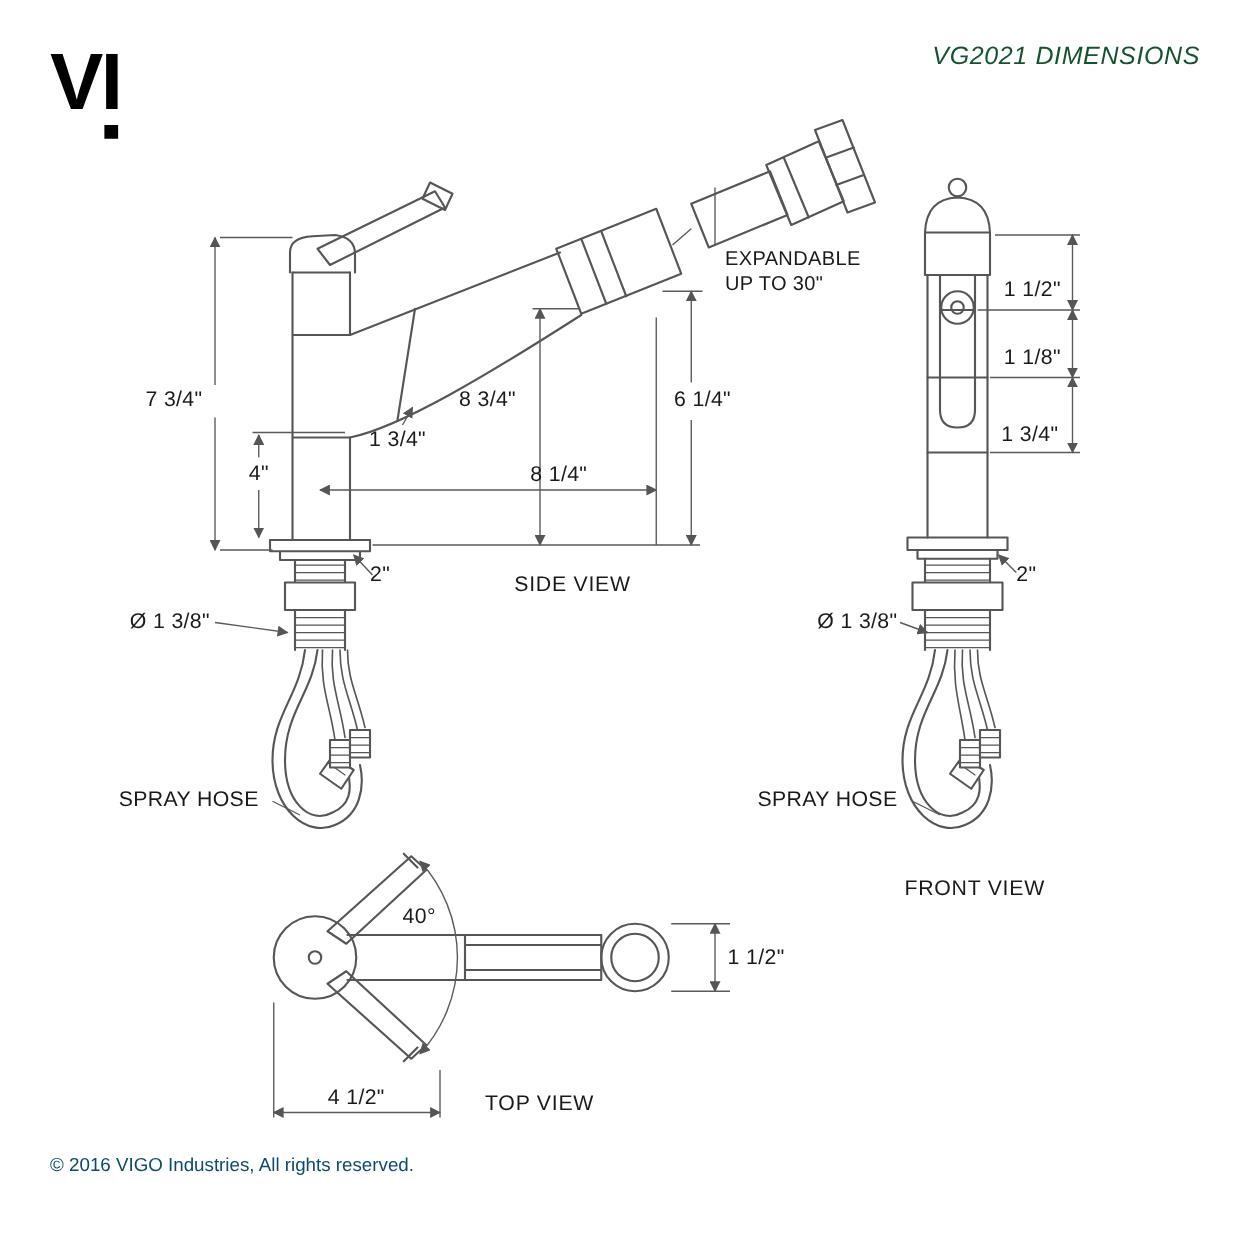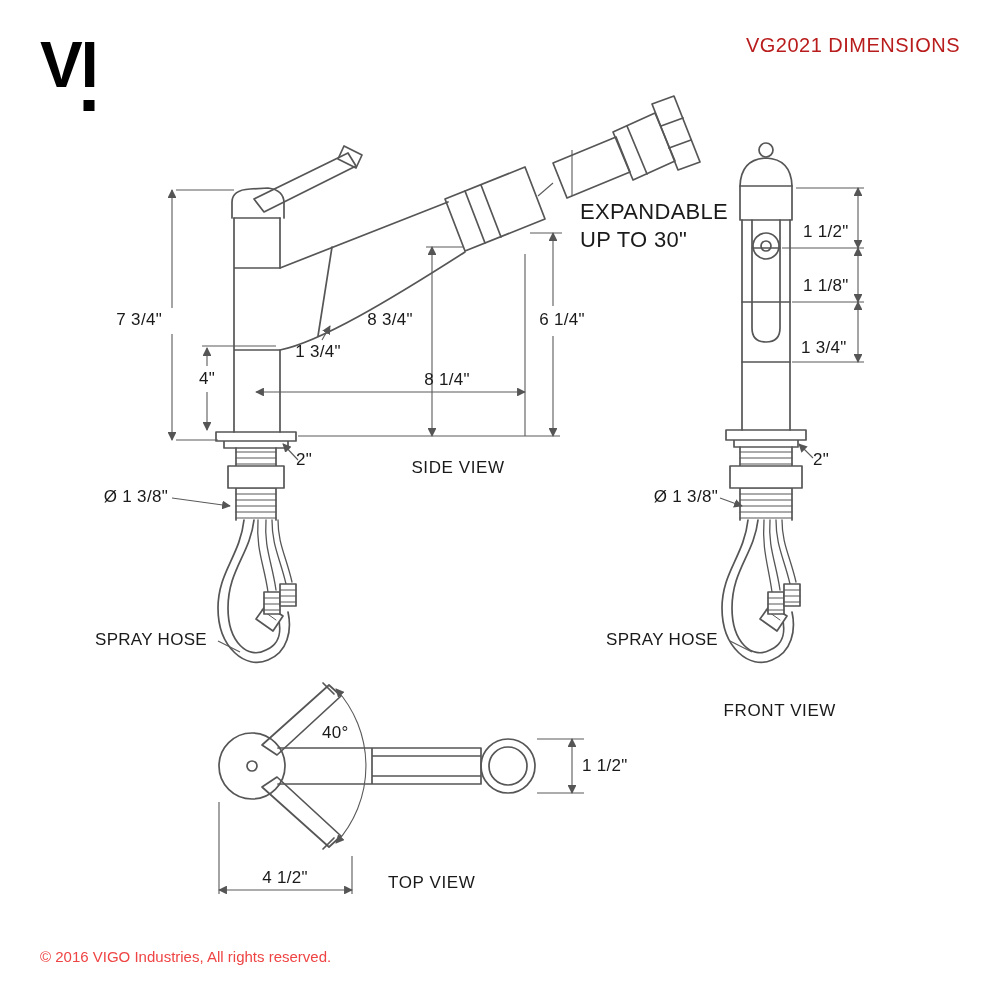--- a/index.html
+++ b/index.html
@@ -1,28 +1,28 @@
 <!DOCTYPE html>
 <html><head>
 <meta charset="utf-8">
 <style>
   html,body{margin:0;padding:0;background:#fff;}
   .page{position:relative;width:1000px;height:1000px;background:#ffffff;
         font-family:"Liberation Sans",sans-serif;color:#1a1a1a;overflow:hidden;}
   svg{position:absolute;left:0;top:0;}
   .lbl{position:absolute;font-size:17px;letter-spacing:.3px;white-space:nowrap;color:#1a1a1a;}
   .caption{font-size:17px;letter-spacing:.6px;}
-  .note{font-size:22px;line-height:1.25;letter-spacing:.3px;}
+  .note{font-size:16px;line-height:1.25;letter-spacing:.3px;}
   .logo{position:absolute;left:40px;top:28px;font-size:64px;font-weight:bold;
         letter-spacing:-2px;color:#000;display:flex;}
   .logo .i{position:relative;}
   .logo .i::after{content:"";position:absolute;left:50%;transform:translateX(-50%);
         bottom:-9px;width:11px;height:11px;background:#000;}
-  .doc-title{position:absolute;top:34px;right:40px;font-size:20px;letter-spacing:.5px;color:#b91c1c;}
-  .footer{position:absolute;left:40px;top:924px;font-size:15px;color:#ef4444;margin-top:24px;}
+  .doc-title{position:absolute;top:34px;right:40px;font-size:20px;letter-spacing:.5px;color:#14532d;font-style:italic;}
+  .footer{position:absolute;left:40px;top:924px;font-size:15px;color:#0c4a6e;}
 </style>
 </head>
 <body>
 
 <div class="page">
 
   <svg width="1000" height="1000" viewBox="0 0 1000 1000">
     <defs>
       <marker id="arr" viewBox="0 0 10 10" refX="9" refY="5" markerWidth="8" markerHeight="8" orient="auto-start-reverse">
         <path d="M0,0 L10,5 L0,10 z" fill="#555"></path>

